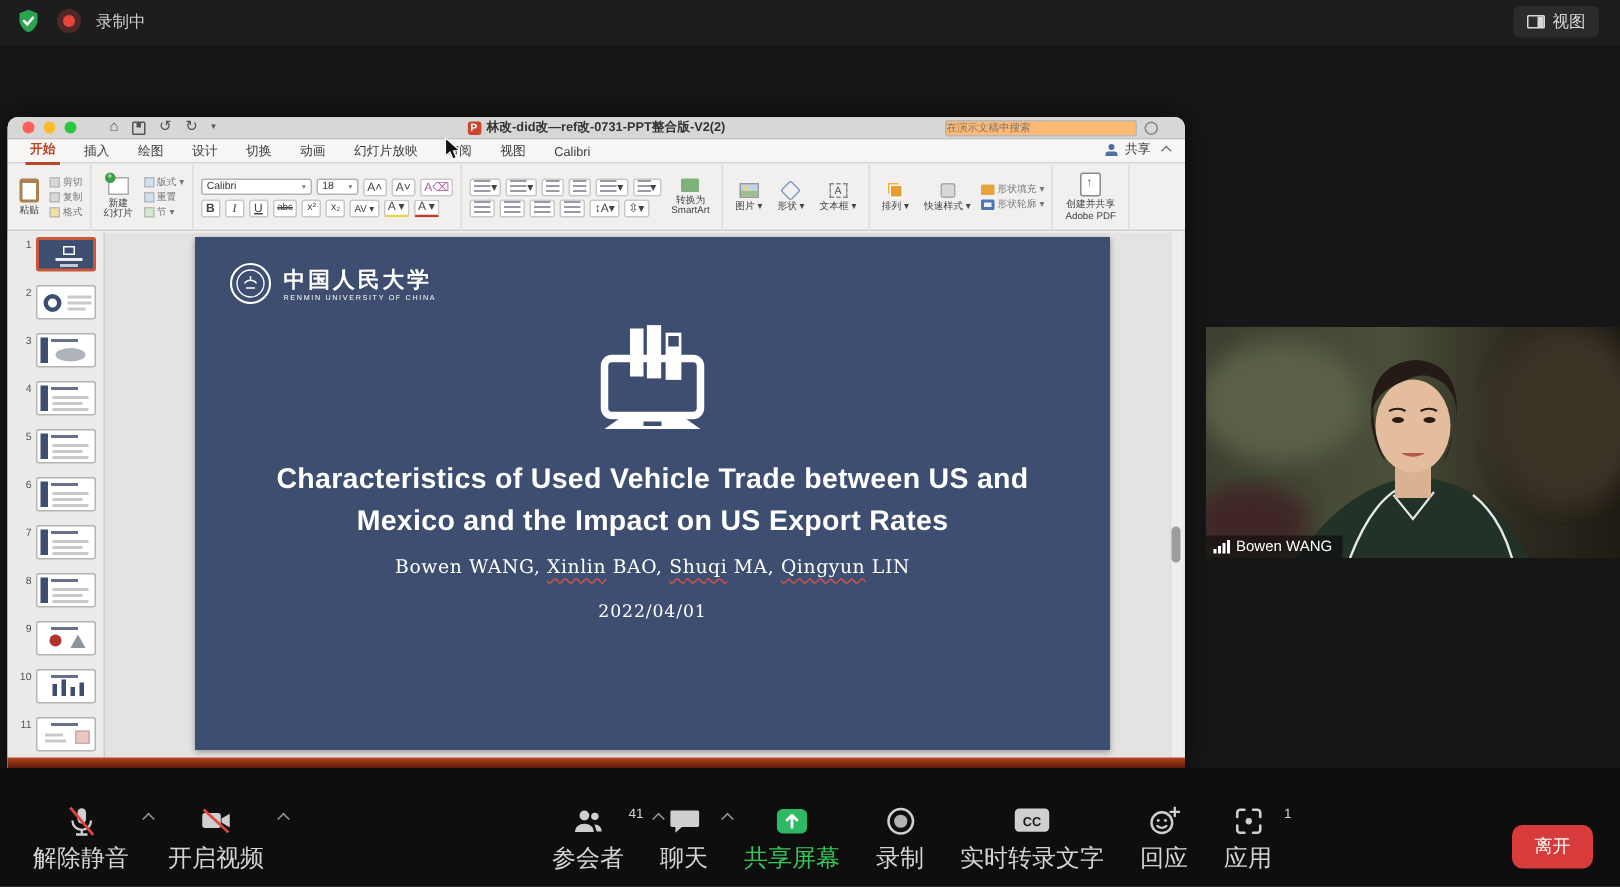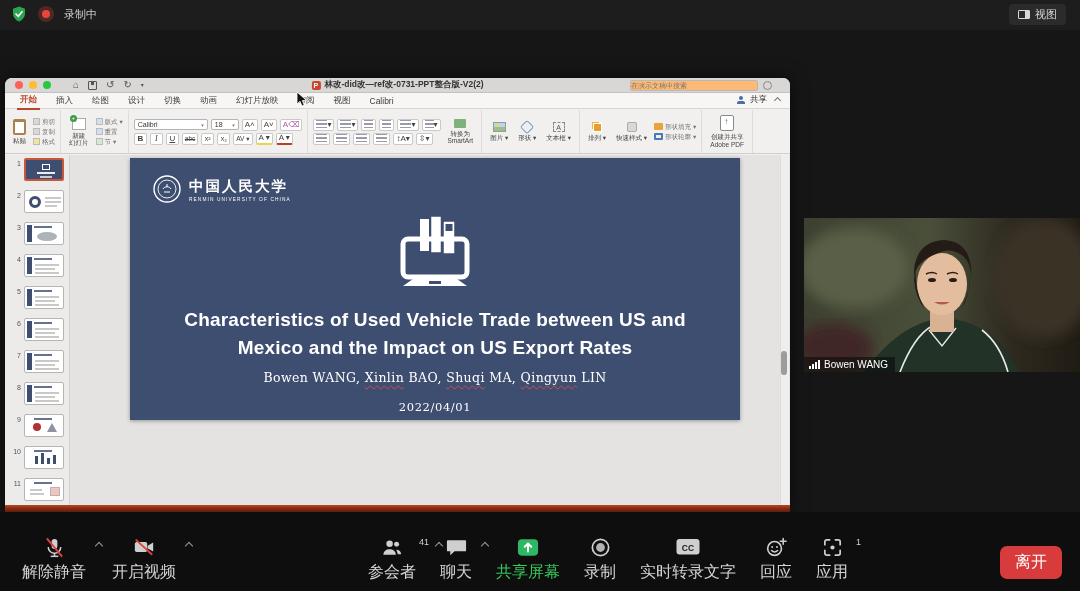--- a/index.html
+++ b/index.html
@@ -112,21 +112,21 @@
   .thumb .tri { position:absolute; left:22px; top:8px; width:0; height:0;
     border-left:5px solid transparent; border-right:5px solid transparent; border-bottom:9px solid #8d94a0;}
   .thumb .bar { position:absolute; bottom:4px; width:3px; background:#3e4e70; }
   .thumb .pinkbox { position:absolute; right:3px; top:8px; width:10px; height:9px; background:#e8c8c0; border:1px solid #caa;}
 
   #canvas { position:absolute; left:65px; top:0; right:0; bottom:0; }
   #scrolltrack { position:absolute; right:1px; top:0; width:9px; height:100%; background:#efeeec; border-left:1px solid #ddd;}
   #scrollhandle { position:absolute; right:2px; top:196px; width:6px; height:24px; background:#9d9c9a; border-radius:3px;}
 
   
-  #slide { position:absolute; left:60px; top:3px; width:610px; height:262px; background:#3e4e70;
+  #slide { position:absolute; left:60px; top:3px; width:610px; height:342px; background:#3e4e70;
     box-shadow:0 1px 4px rgba(0,0,0,.35); color:#fff; }
   #logo { position:absolute; left:22px; top:16px; display:flex; align-items:center; gap:7px; }
   #logo-text .cn { font-size:14.5px; letter-spacing:2px; font-weight:bold;
     font-family:"DejaVu Serif","Liberation Serif",serif; }
   #logo-text .en { font-size:4.8px; letter-spacing:1.1px; margin-top:1px; }
   #slide-icon { position:absolute; left:50%; top:55px; transform:translateX(-50%); }
   #slide-title { position:absolute; left:0; top:148px; width:100%; text-align:center; font-weight:bold;
     font-size:19px; line-height:28px; letter-spacing:.2px; }
   #authors { position:absolute; left:0; top:212px; width:100%; text-align:center; font-size:12.5px;
     font-family:"DejaVu Serif","Liberation Serif",serif; letter-spacing:.4px; }
@@ -150,21 +150,21 @@
   #bottombar { position:absolute; left:0; top:512px; width:1080px; height:79px; background:#0e0e0e; }
   #mt-left { position:absolute; left:22px; bottom:8px; display:flex; gap:26px; }
   #mt-center { position:absolute; left:368px; bottom:8px; display:flex; gap:24px; }
   .mt-item { display:flex; flex-direction:column; align-items:center; gap:3px; position:relative; cursor:default;}
   .mt-item .ic { height:24px; display:flex; align-items:center; justify-content:flex-end; }
   .mt-item .lbl { font-size:16px; color:#d4d4d4; white-space:nowrap; }
   .mt-item.active .lbl { color:#35c759; }
   .mt-badge { position:absolute; top:2px; right:-13px; font-size:9px; color:#d4d4d4; }
   .mt-chev { position:absolute; top:8px; right:-16px; width:6px; height:6px;
     border-left:1.5px solid #9a9a9a; border-top:1.5px solid #9a9a9a; transform:rotate(45deg); }
-  #leave-btn { position:absolute; right:18px; bottom:12px; background:#d83b3b; color:#fff; font-size:16px;
+  #leave-btn { position:absolute; right:18px; bottom:12px; background:#d83b3b; color:#fff; font-size:12px;
     padding:6px 15px; border-radius:7px; border:none; cursor:default; }
 
   #cursor { position:absolute; left:296px; top:92px; }
 </style>
 </head>
 <body>
 
 <div id="topbar">
   <div id="rec-group">
     <svg id="shield" viewBox="0 0 24 24">

